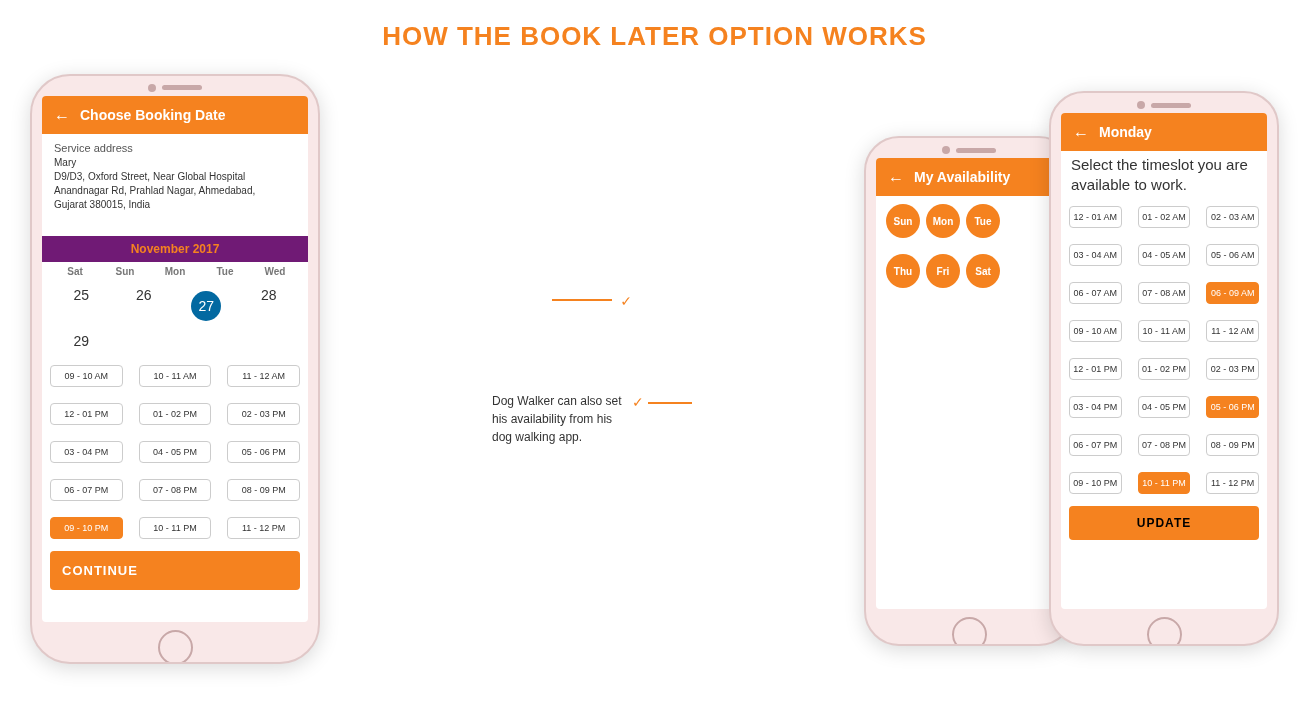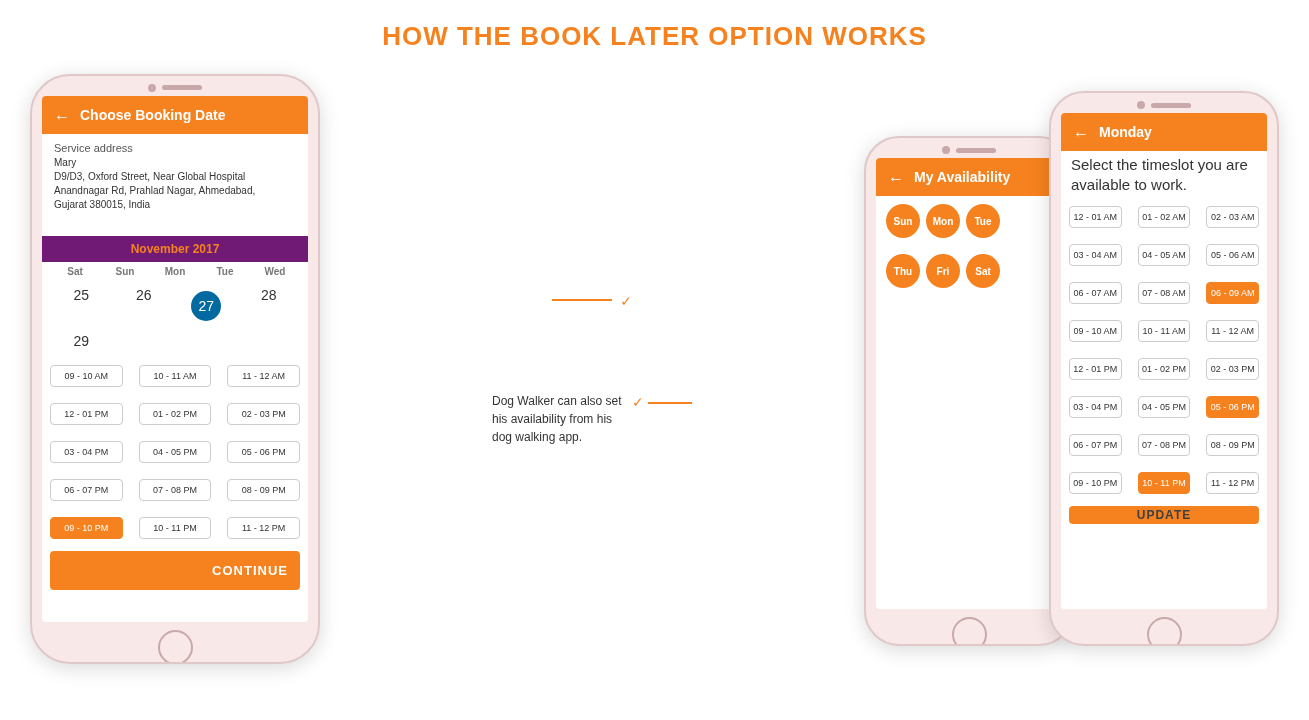--- a/index.html
+++ b/index.html
@@ -200,21 +200,21 @@
     }
     .time-slot.active {
       background: #f5821f;
       color: #fff;
       border-color: #f5821f;
     }
 
     .continue-btn {
       background: #f5821f;
       color: #fff;
-      text-align: right;
+      text-align: left;
       padding: 12px;
       font-size: 13px;
       font-weight: bold;
       letter-spacing: 1px;
       margin: 6px 8px;
       border-radius: 4px;
       cursor: pointer;
     }
 
     
@@ -247,23 +247,23 @@
 
     .availability-desc {
       font-size: 15px;
       color: #333;
       padding: 4px 10px 6px;
       line-height: 1.3;
     }
 
     .update-btn {
       background: #f5821f;
-      color: #404040;
-      text-align: center;
-      padding: 2px;
+      color: #000000;
+      text-align: center;
+      padding: 10px;
       font-size: 12px;
       font-weight: bold;
       letter-spacing: 1px;
       margin: 6px 8px;
       border-radius: 4px;
       cursor: pointer;
     }
 
     
     .connector-area {

